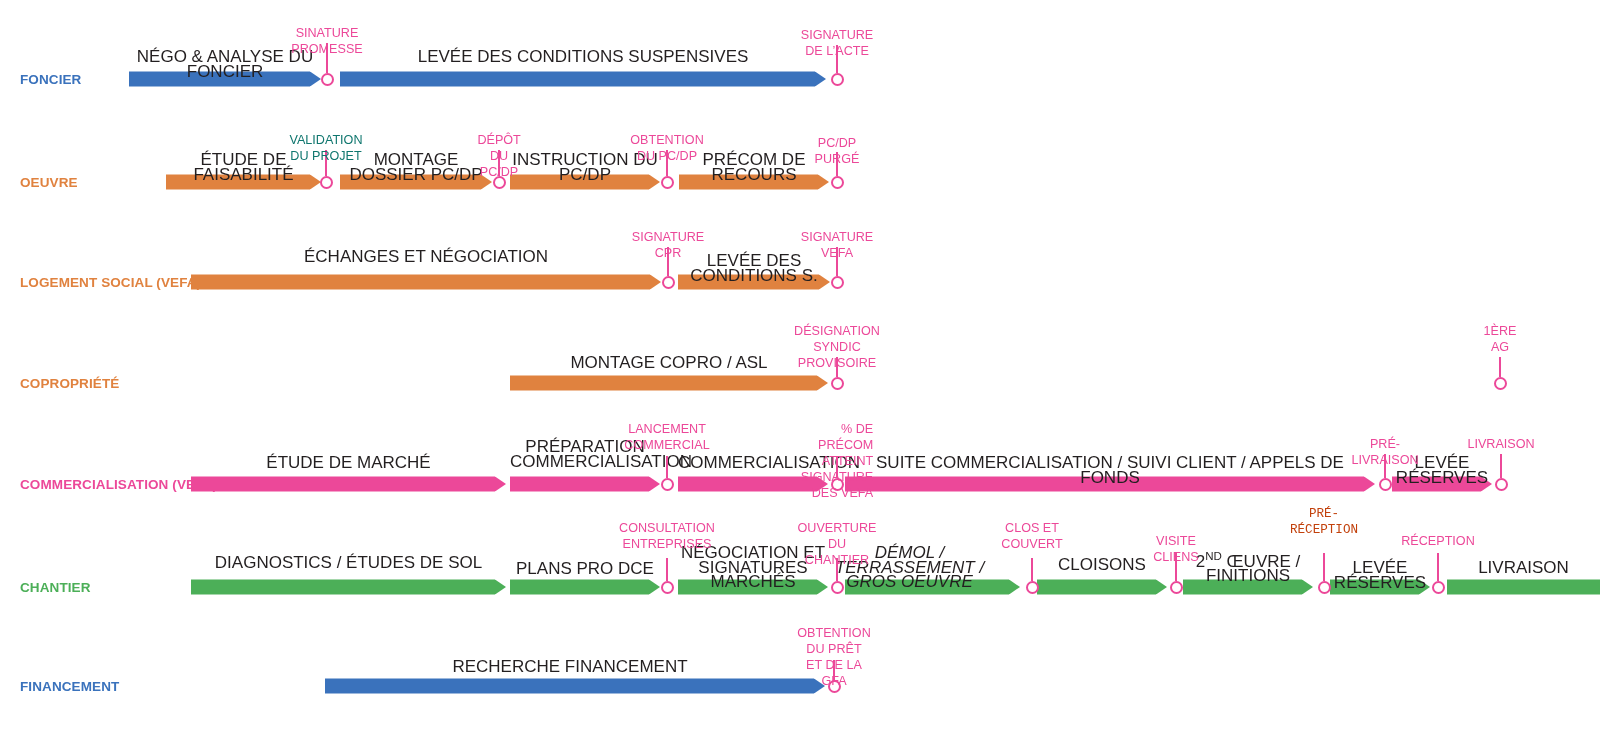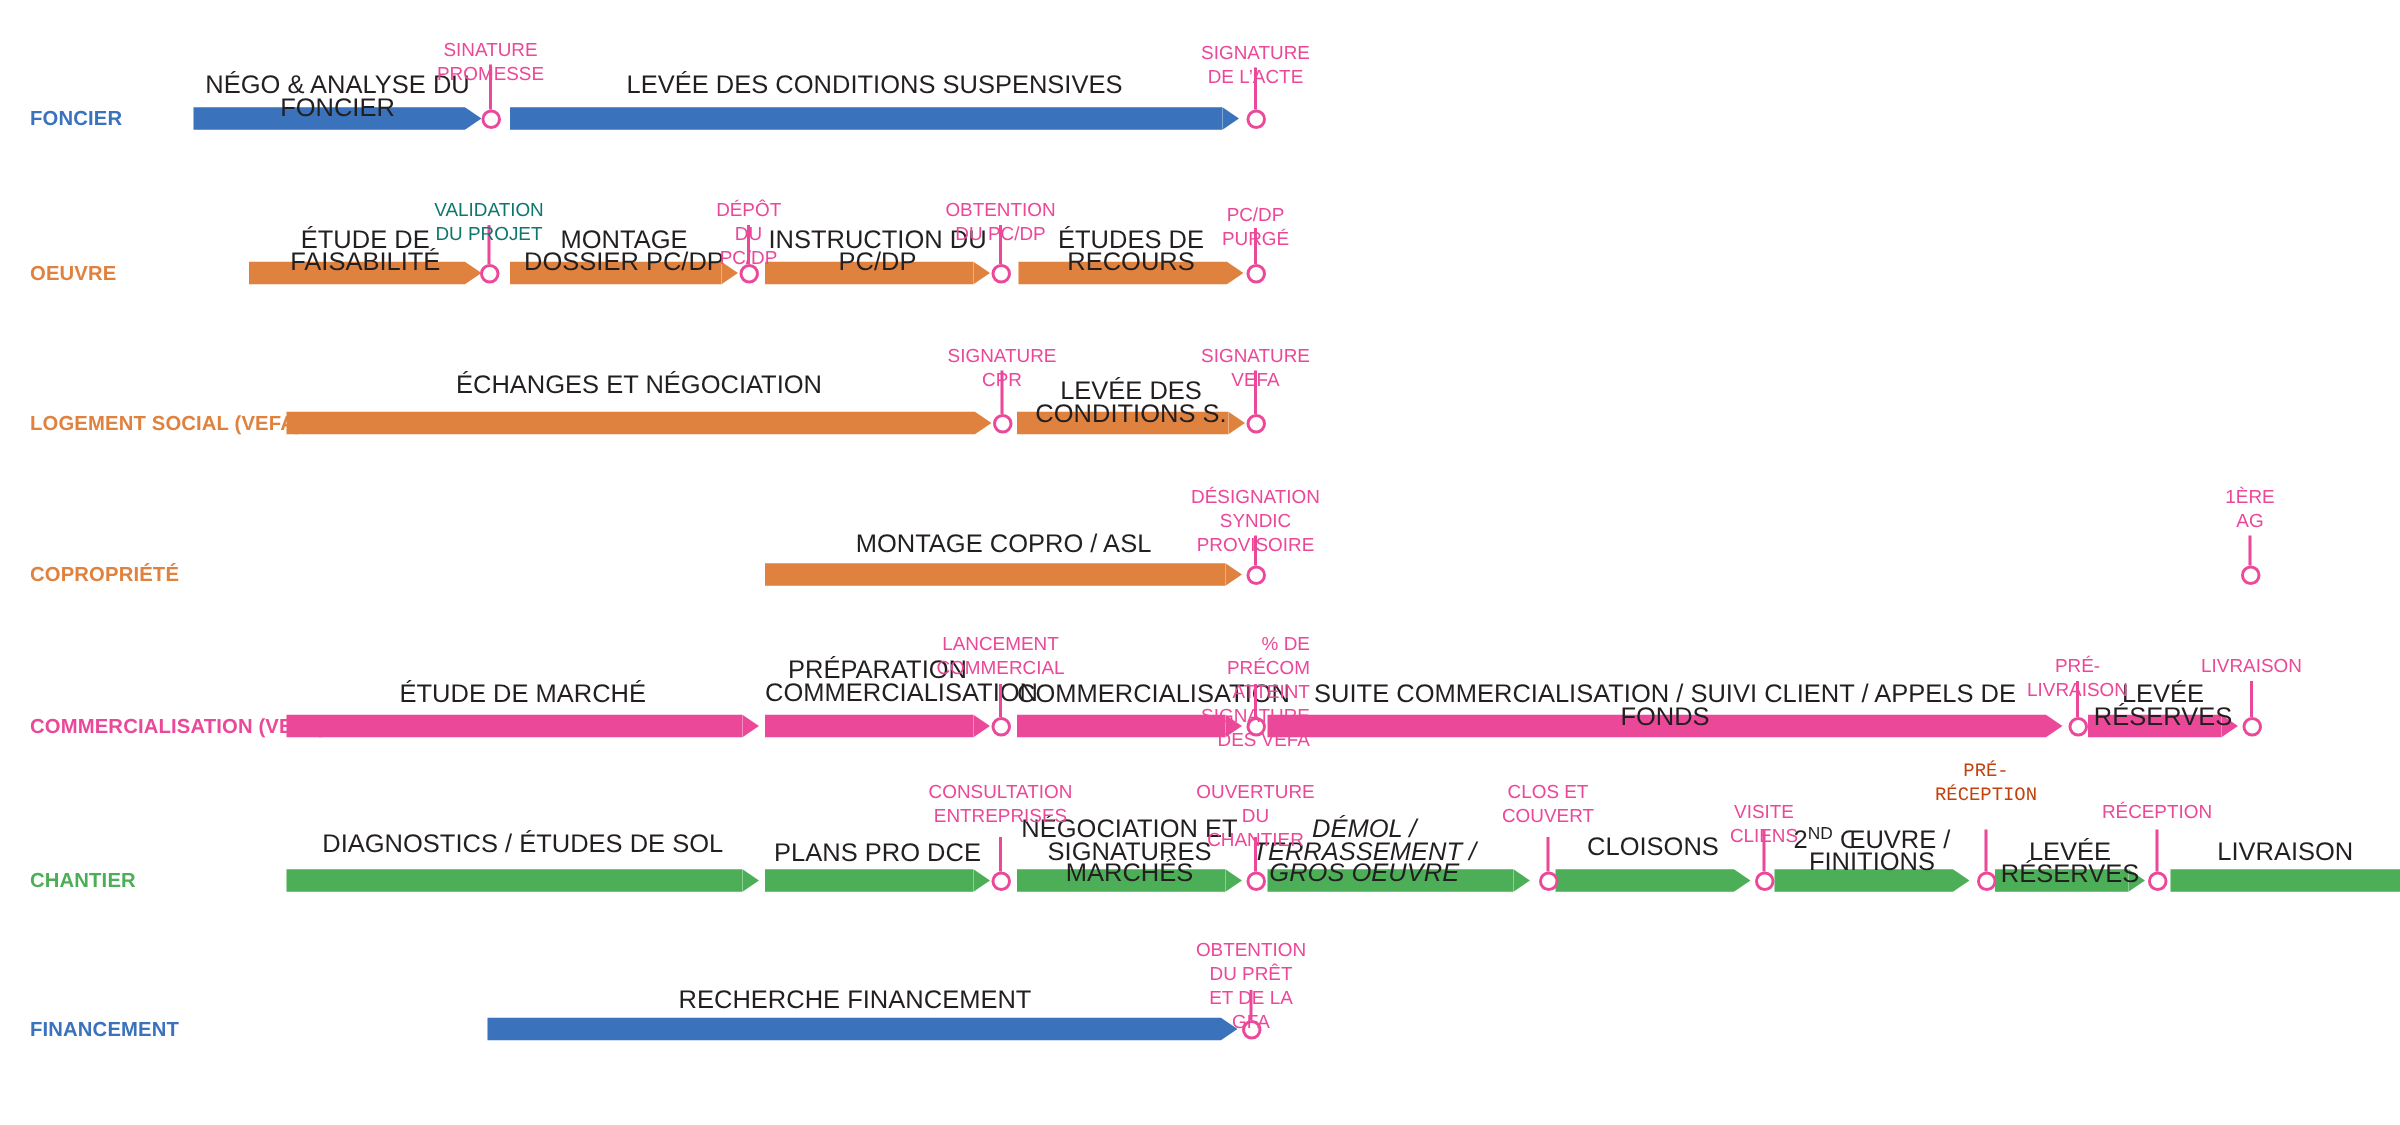--- a/index.html
+++ b/index.html
@@ -136,21 +136,21 @@
             <polygon points="0,0 11,7.5 0,15" fill="#E0823F"></polygon>
           </svg></div>
       </div>
       <div class="bar-caption" style="left: 510px; width: 150px; top: 153px;">INSTRUCTION DU PC/DP</div>
       <div class="bar" style="left: 679px; width: 150px; top: 182px;">
         <div class="body" style="background: rgb(224, 130, 63);"></div>
         <div class="head"><svg width="11" height="15" viewBox="0 0 11 15">
             <polygon points="0,0 11,7.5 0,15" fill="#E0823F"></polygon>
           </svg></div>
       </div>
-      <div class="bar-caption" style="left: 679px; width: 150px; top: 153px;">ÉTUDES DE RECOURS</div>
+      <div class="bar-caption" style="left: 679px; width: 150px; top: 153px;">PRÉCOM DE RECOURS</div>
       <div class="ms" style="left: 325px; top: 0px;">
         <div class="stem" style="top: 150px; height: 26px; background: rgb(236, 72, 153);"></div>
         <div class="ring" style="top: 176px; border-color: rgb(236, 72, 153);"></div>
         <div class="ms-label" style="top: 132px; left: 1px; color: #0f766e;">VALIDATION DU PROJET</div>
       </div>
       <div class="ms" style="left: 498px; top: 0px;">
         <div class="stem" style="top: 150px; height: 26px; background: rgb(236, 72, 153);"></div>
         <div class="ring" style="top: 176px; border-color: rgb(236, 72, 153);"></div>
         <div class="ms-label" style="top: 132px; left: 1px; color: rgb(236, 72, 153);">DÉPÔT DU PC/DP</div>
       </div>

